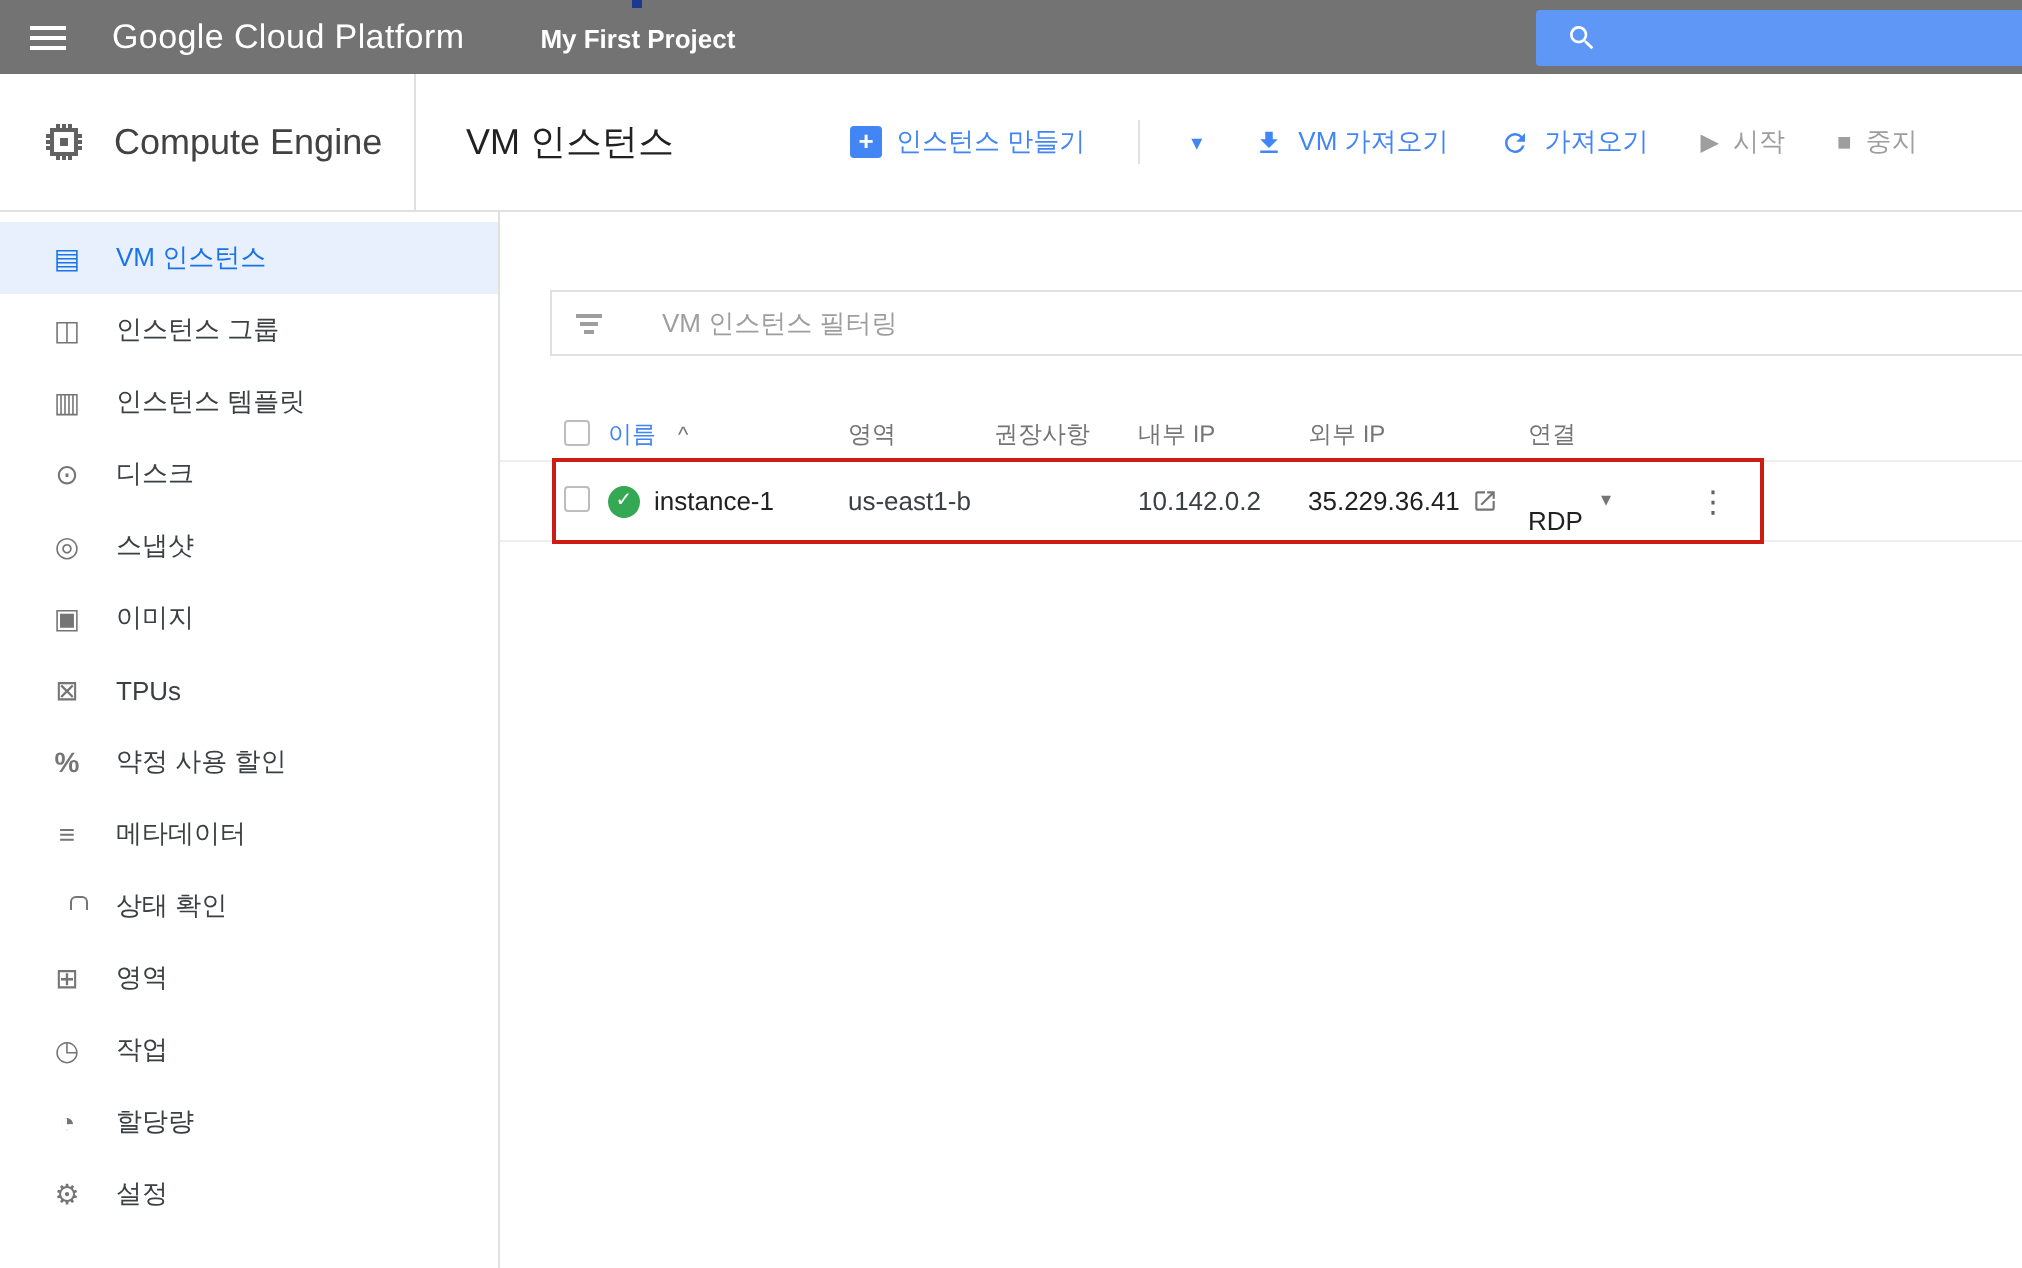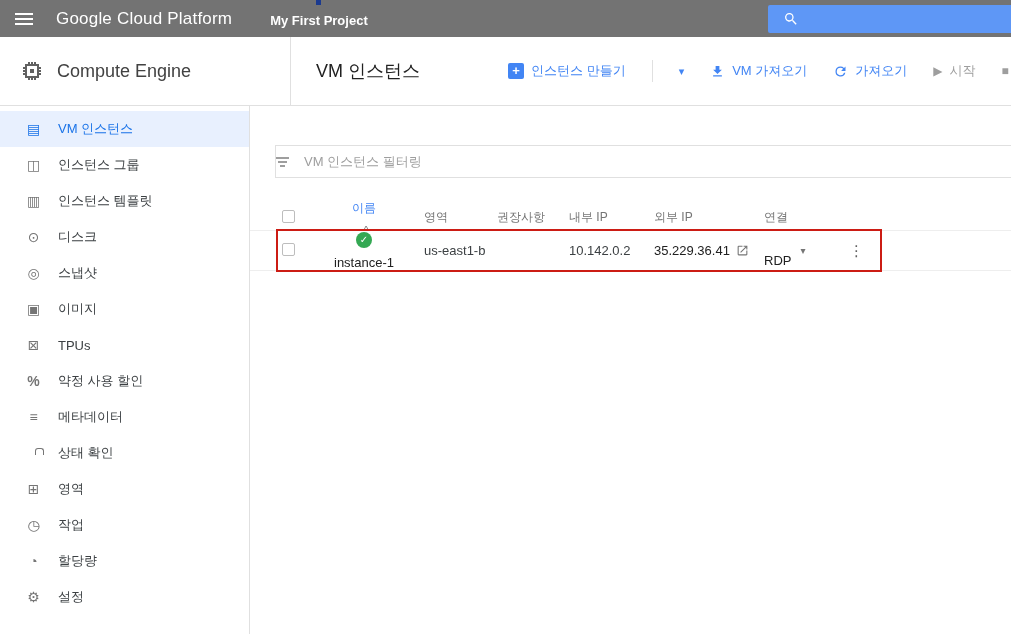--- a/index.html
+++ b/index.html
@@ -19,21 +19,21 @@
     left: 0; top: 0; box-shadow: 8px 0 0 #1b3a8f, 4px 8px 0 #1b3a8f;
   }
   .project-label { color: #fff; font-size: 13px; font-weight: bold; }
   .proj-caret { color: #fff; font-size: 9px; margin-left: 1px; }
   .searchbox {
     margin-left: auto; width: 243px; height: 28px; background: #5e97f6;
     border-radius: 2px 0 0 2px; display: flex; align-items: center; padding-left: 15px;
   }
   
   .header2 { height: 69px; display: flex; border-bottom: 1px solid #e0e0e0; }
-  .he-left { width: 291px; border-right: 1px solid #e0e0e0; display: flex; align-items: center; gap: 13px; padding-left: 20px; }
+  .he-left { width: 208px; border-right: 1px solid #e0e0e0; display: flex; align-items: center; gap: 13px; padding-left: 20px; }
   .product-name { font-size: 18px; color: #424242; }
   .he-right { flex: 1; display: flex; align-items: center; padding-left: 25px; overflow: hidden; }
   .page-title { font-size: 18px; color: #212121; white-space: nowrap; }
   .actions { display: flex; align-items: center; margin-left: 88px; gap: 26px; white-space: nowrap; }
   .action { display: flex; align-items: center; gap: 7px; font-size: 13px; color: #4285f4; cursor: pointer; }
   .action.disabled { color: #9e9e9e; cursor: default; }
   .plus-box { width: 16px; height: 16px; background: #4285f4; color: #fff; border-radius: 2px; font-size: 13px; line-height: 16px; text-align: center; font-weight: bold; }
   .divider { width: 1px; height: 22px; background: #e0e0e0; }
   .caret-btn { color: #4285f4; font-size: 11px; cursor: pointer; }
   .glyph-icon { font-size: 12px; line-height: 1; }
@@ -41,32 +41,32 @@
   .content { display: flex; height: 528px; }
   .sidebar { width: 250px; border-right: 1px solid #e0e0e0; padding-top: 5px; }
   .side-item { height: 36px; display: flex; align-items: center; padding-left: 25px; gap: 16px; font-size: 13px; color: #3c4043; cursor: pointer; }
   .side-item .icn { width: 17px; text-align: center; font-size: 14px; color: #757575; flex: none; }
   .side-item.selected { background: #e8f0fe; color: #1a73e8; }
   .side-item.selected .icn { color: #1a73e8; }
   .icon-lock { width: 10px; height: 7px; background: #757575; border-radius: 1px; position: relative; margin: 5px auto 0; }
   .icon-lock::before { content: ""; position: absolute; top: -5px; left: 1.5px; width: 7px; height: 6px; border: 1.5px solid #757575; border-bottom: none; border-radius: 3px 3px 0 0; }
   .main { flex: 1; position: relative; overflow: hidden; }
   
-  .filterbar { margin: 39px 0 0 25px; height: 33px; border: 1px solid #e0e0e0; border-right: none; display: flex; align-items: center; gap: 13px; }
+  .filterbar { margin: 39px 0 0 25px; height: 33px; border: 1px solid #e0e0e0; border-right: none; display: flex; align-items: center; padding-left: 12px; gap: 28px; }
   .filter-icon i { display: block; height: 2px; background: #9e9e9e; margin: 2px 0; }
   .filter-icon i:nth-child(1) { width: 13px; }
   .filter-icon i:nth-child(2) { width: 9px; margin-left: 2px; }
   .filter-icon i:nth-child(3) { width: 5px; margin-left: 4px; }
   .filter-input { border: none; outline: none; flex: 1; font-size: 13px; color: #3c4043; font-family: inherit; background: transparent; }
   .filter-input::placeholder { color: #9e9e9e; }
   
   .thead { margin-top: 27px; height: 26px; display: flex; align-items: center; padding-left: 32px; font-size: 12px; color: #757575; border-bottom: 1px solid #eeeeee; }
   .trow { height: 40px; display: flex; align-items: center; padding-left: 32px; font-size: 13px; color: #3c4043; border-bottom: 1px solid #eeeeee; }
   .c-check { width: 22px; }
-  .c-name { width: 120px; display: flex; align-items: center; gap: 7px; flex-direction: column; }
+  .c-name { width: 120px; display: flex; align-items: center; gap: 7px; }
   .c-zone { width: 73px; }
   .c-rec  { width: 72px; }
   .c-int  { width: 85px; }
   .c-ext  { width: 110px; display: flex; align-items: center; gap: 6px; }
   .c-conn { width: 85px; display: flex; align-items: center; gap: 9px; }
   .c-menu { width: 30px; }
   .sorted-col { color: #4285f4; }
   .sort-caret { color: #757575; font-size: 11px; margin-left: 4px; }
   .checkbox { width: 13px; height: 13px; border: 1px solid #bdbdbd; border-radius: 2px; background: #fff; cursor: pointer; display: inline-block; }
   .status-ok { width: 16px; height: 16px; border-radius: 50%; background: #34a853; color: #fff; font-size: 10px; line-height: 16px; text-align: center; flex: none; }

